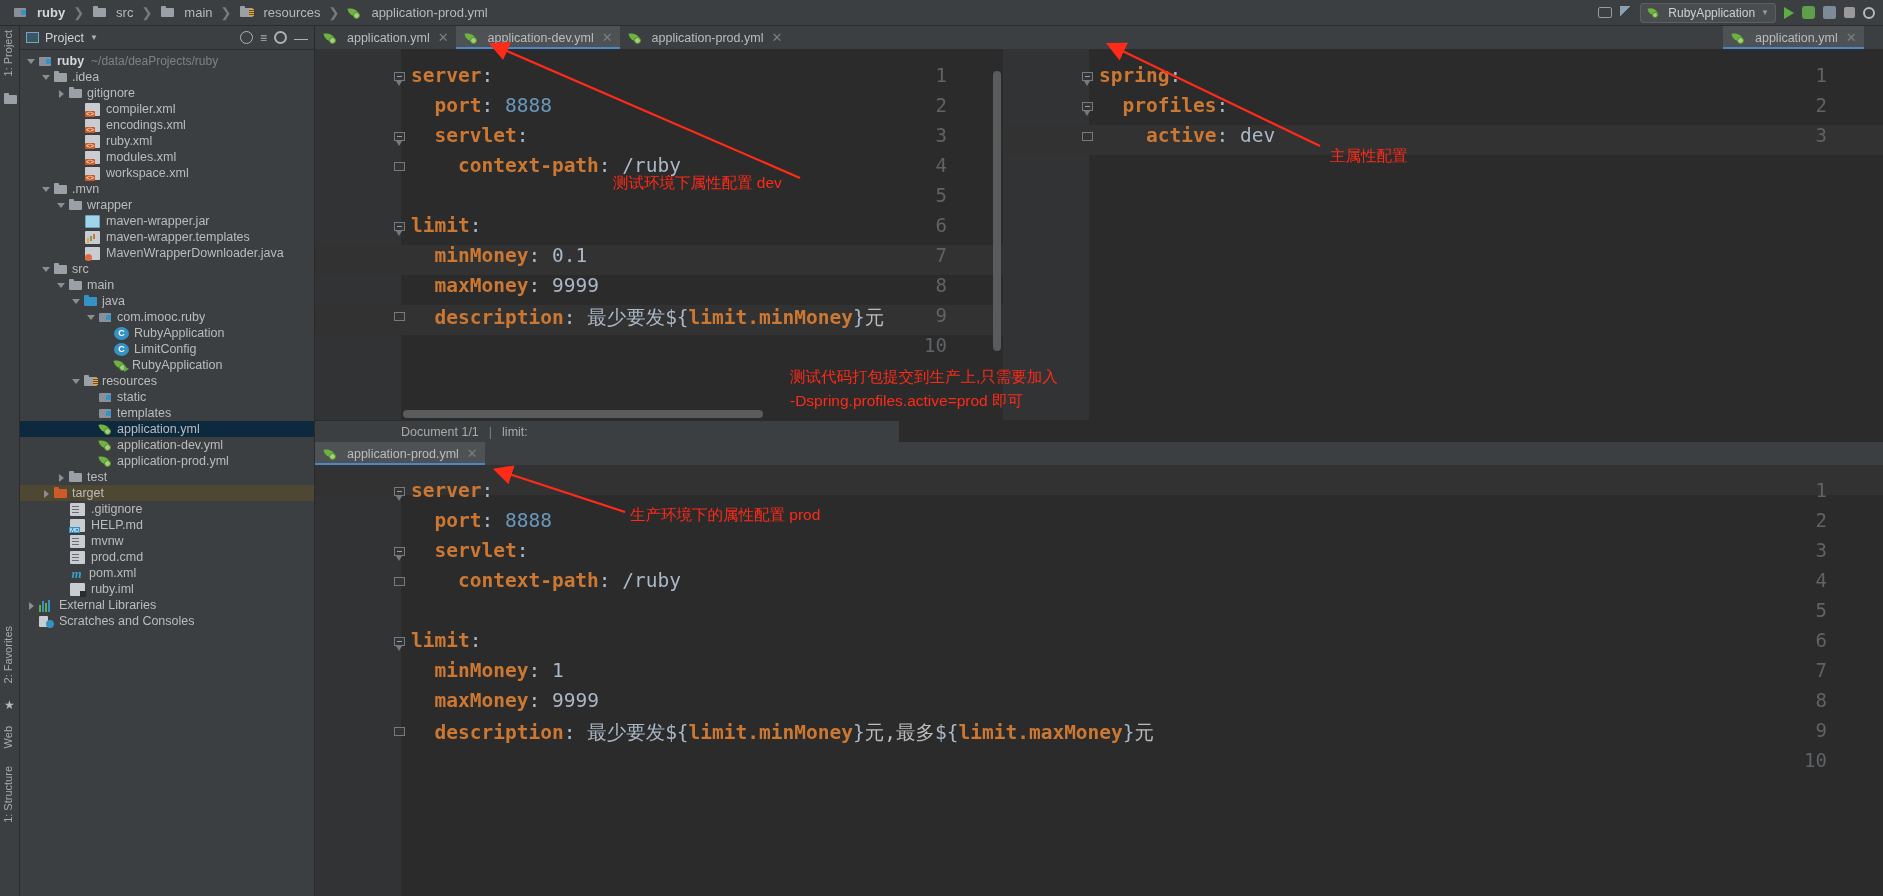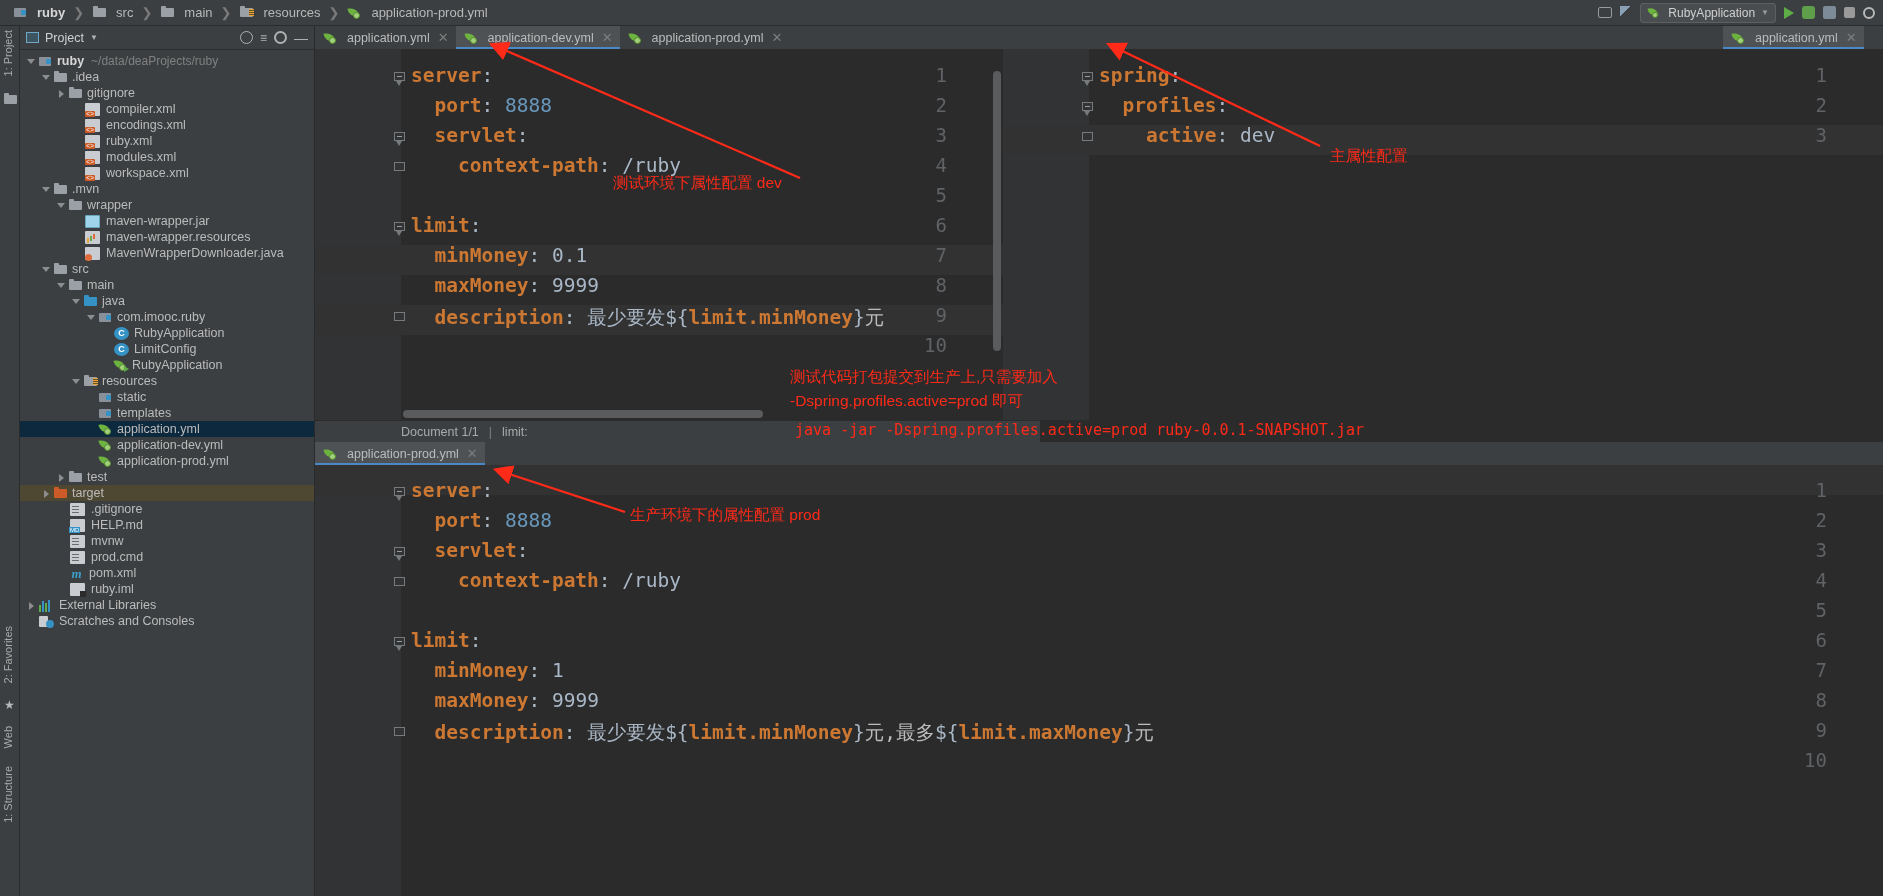--- a/index.html
+++ b/index.html
@@ -428,21 +428,21 @@
         <div class="trow">
           <span style="display:inline-block;width:51px;flex:0 0 51px"></span>
           <span class="arrow"></span>
           <span class="ic ic-jar"></span>
           <span class="lbl">maven-wrapper.jar</span>
         </div>
         <div class="trow">
           <span style="display:inline-block;width:51px;flex:0 0 51px"></span>
           <span class="arrow"></span>
           <span class="ic ic-prop"></span>
-          <span class="lbl">maven-wrapper.resources</span>
+          <span class="lbl">maven-wrapper.templates</span>
         </div>
         <div class="trow">
           <span style="display:inline-block;width:51px;flex:0 0 51px"></span>
           <span class="arrow"></span>
           <span class="ic ic-javaf"></span>
           <span class="lbl">MavenWrapperDownloader.java</span>
         </div>
         <div class="trow">
           <span style="display:inline-block;width:21px;flex:0 0 21px"></span>
           <span class="arrow open"></span>
@@ -704,21 +704,21 @@
           </div>
           <div class="lnum" style="top: 75px;">3</div>
           <div class="fold" style="top: 83px;">
             <span class="endline"></span>
           </div>
         </div>
       <div class="code" id="mainCode"><div class="ln" style="top: 15px;"><span class="p"></span><span class="k">spring</span><span class="p">:</span></div><div class="ln" style="top: 45px;"><span class="p">  </span><span class="k">profiles</span><span class="p">:</span></div><div class="ln" style="top: 75px;"><span class="p">    </span><span class="k">active</span><span class="p">:</span><span class="p"> </span><span class="s">dev</span></div></div>
 
     </div>
 
-    <div class="docbar" style="top:394px; left:0; width:725px; height:22px;">
+    <div class="docbar" style="top:394px; left:0; width:584px; height:22px;">
       <span>Document 1/1</span>
       <span class="sep">|</span>
       <span>limit:</span>
     </div>
 
     <div class="tabrow" style="top:416px; height:23px;">
       <div class="tabsplit-left" id="botTabs">
           <div class="tab active">
             <span class="ic ic-spring">
               <span class="leaf"></span>
@@ -775,15 +775,14 @@
     <line x1="800" y1="178" x2="493" y2="45" stroke="#ff2a18" stroke-width="2.2" marker-end="url(#ah)"></line>
     <line x1="1320" y1="146" x2="1110" y2="45" stroke="#ff2a18" stroke-width="2.2" marker-end="url(#ah)"></line>
     <line x1="625" y1="512" x2="497" y2="470" stroke="#ff2a18" stroke-width="2.2" marker-end="url(#ah)"></line>
   </svg>
 
   <div class="anno" style="left:613px; top:173px;">测试环境下属性配置 dev</div>
   <div class="anno" style="left:1330px; top:146px;">主属性配置</div>
   <div class="anno" style="left:630px; top:505px;">生产环境下的属性配置 prod</div>
   <div class="anno" style="left:790px; top:367px;">测试代码打包提交到生产上,只需要加入</div>
   <div class="anno" style="left:790px; top:391px;">-Dspring.profiles.active=prod 即可</div>
-  <div class="anno mono" style="left:795px; top:421px;">java -jar -Dspring.profiles.active=prod ruby-0.0.1-SNAPSHOT.jar</div>
 
 </div>
 
 </body></html>

